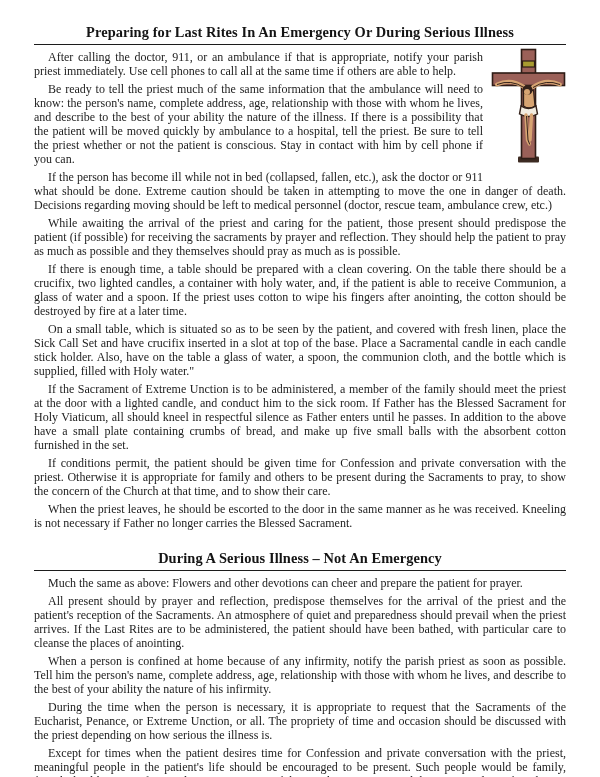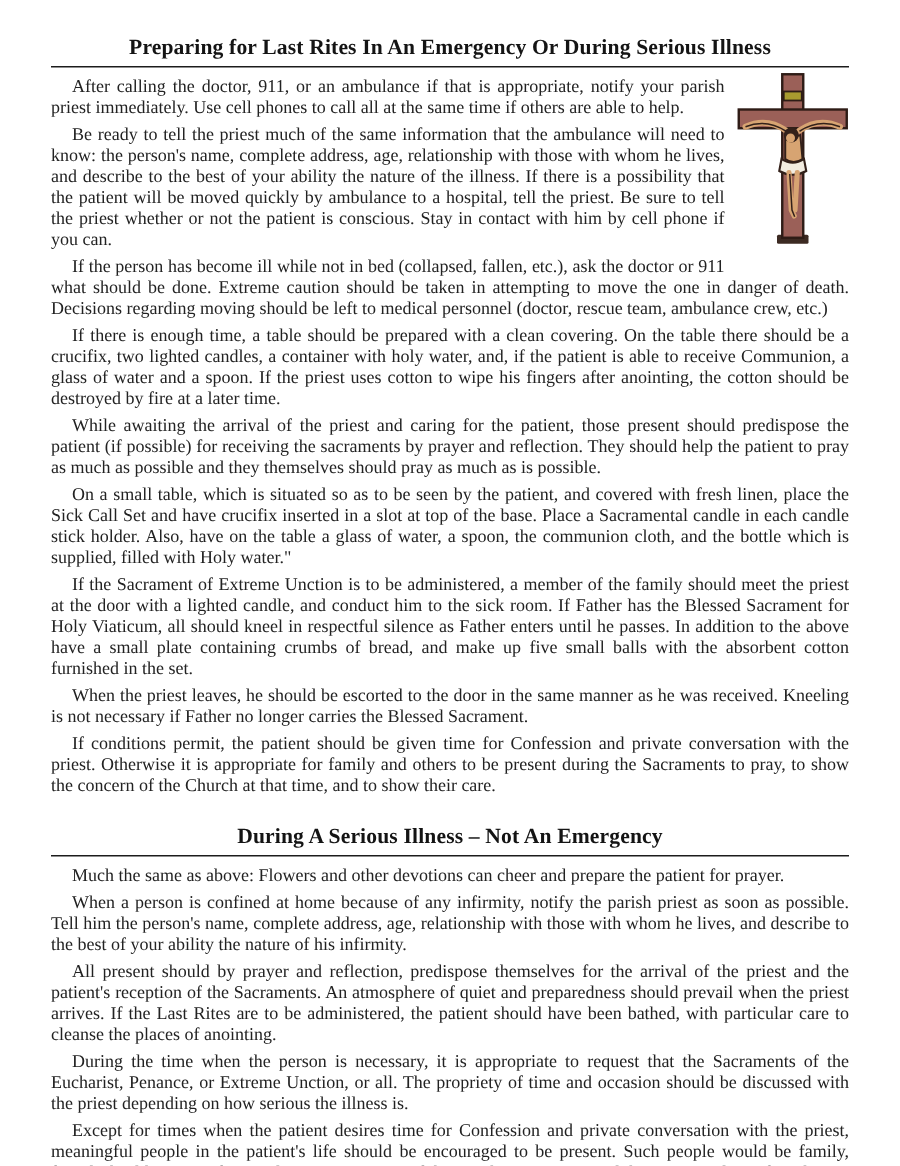--- a/index.html
+++ b/index.html
@@ -85,34 +85,34 @@
         <path d="M30,58 Q37.5,63 45,58 L46.5,66 Q37.5,71 28.5,66 Z" stroke="#33211a" stroke-width="1.4" fill="#f2ece0"></path>
 
         <path d="M35,67 L36.5,92 L38.5,96 M40.5,67 L39,92" fill="none" stroke="#d7a472" stroke-width="3.4" stroke-linecap="round"></path>
         <path d="M35.5,68 L37,92 L38.8,96.5" fill="none" stroke="#33211a" stroke-width="1"></path>
       </svg>
     </div>
 
     <p class="body-para">After calling the doctor, 911, or an ambulance if that is appropriate, notify your parish priest immediately. Use cell phones to call all at the same time if others are able to help.</p>
     <p class="body-para">Be ready to tell the priest much of the same information that the ambulance will need to know: the person's name, complete address, age, relationship with those with whom he lives, and describe to the best of your ability the nature of the illness. If there is a possibility that the patient will be moved quickly by ambulance to a hospital, tell the priest. Be sure to tell the priest whether or not the patient is conscious. Stay in contact with him by cell phone if you can.</p>
     <p class="body-para">If the person has become ill while not in bed (collapsed, fallen, etc.), ask the doctor or 911 what should be done. Extreme caution should be taken in attempting to move the one in danger of death. Decisions regarding moving should be left to medical personnel (doctor, rescue team, ambulance crew, etc.)</p>
+    <p class="body-para">While awaiting the arrival of the priest and caring for the patient, those present should predispose the patient (if possible) for receiving the sacraments by prayer and reflection. They should help the patient to pray as much as possible and they themselves should pray as much as is possible.</p>
     <p class="body-para">If there is enough time, a table should be prepared with a clean covering. On the table there should be a crucifix, two lighted candles, a container with holy water, and, if the patient is able to receive Communion, a glass of water and a spoon. If the priest uses cotton to wipe his fingers after anointing, the cotton should be destroyed by fire at a later time.</p>
-    <p class="body-para">While awaiting the arrival of the priest and caring for the patient, those present should predispose the patient (if possible) for receiving the sacraments by prayer and reflection. They should help the patient to pray as much as possible and they themselves should pray as much as is possible.</p>
     <p class="body-para">On a small table, which is situated so as to be seen by the patient, and covered with fresh linen, place the Sick Call Set and have crucifix inserted in a slot at top of the base. Place a Sacramental candle in each candle stick holder. Also, have on the table a glass of water, a spoon, the communion cloth, and the bottle which is supplied, filled with Holy water."</p>
     <p class="body-para">If the Sacrament of Extreme Unction is to be administered, a member of the family should meet the priest at the door with a lighted candle, and conduct him to the sick room. If Father has the Blessed Sacrament for Holy Viaticum, all should kneel in respectful silence as Father enters until he passes. In addition to the above have a small plate containing crumbs of bread, and make up five small balls with the absorbent cotton furnished in the set.</p>
+    <p class="body-para">If conditions permit, the patient should be given time for Confession and private conversation with the priest. Otherwise it is appropriate for family and others to be present during the Sacraments to pray, to show the concern of the Church at that time, and to show their care.</p>
     <p class="body-para">When the priest leaves, he should be escorted to the door in the same manner as he was received. Kneeling is not necessary if Father no longer carries the Blessed Sacrament.</p>
-    <p class="body-para">If conditions permit, the patient should be given time for Confession and private conversation with the priest. Otherwise it is appropriate for family and others to be present during the Sacraments to pray, to show the concern of the Church at that time, and to show their care.</p>
   </div>
 
   <div class="sec">
     <h1 class="section-heading second">During A Serious Illness – Not An Emergency</h1>
 
     <p class="body-para">Much the same as above:  Flowers and other devotions can cheer and prepare the patient for prayer.</p>
+    <p class="body-para">All present should by prayer and reflection, predispose themselves for the arrival of the priest and the patient's reception of the Sacraments. An atmosphere of quiet and preparedness should prevail when the priest arrives. If the Last Rites are to be administered, the patient should have been bathed, with particular care to cleanse the places of anointing.</p>
     <p class="body-para">When a person is confined at home because of any infirmity, notify the parish priest as soon as possible. Tell him the person's name, complete address, age, relationship with those with whom he lives, and describe to the best of your ability the nature of his infirmity.</p>
-    <p class="body-para">All present should by prayer and reflection, predispose themselves for the arrival of the priest and the patient's reception of the Sacraments. An atmosphere of quiet and preparedness should prevail when the priest arrives. If the Last Rites are to be administered, the patient should have been bathed, with particular care to cleanse the places of anointing.</p>
     <p class="body-para">During the time when the person is necessary, it is appropriate to request that the Sacraments of the Eucharist, Penance, or Extreme Unction, or all. The propriety of time and occasion should be discussed with the priest depending on how serious the illness is.</p>
     <p class="body-para">Except for times when the patient desires time for Confession and private conversation with the priest, meaningful people in the patient's life should be encouraged to be present. Such people would be family, friends, health care professionals, representatives of the parish community, and the person's place of work.</p>
   </div>
 
   <div class="footer">
     <span class="footer-text">St Annes Helper.com</span>
   </div>
 
 </div>
 

